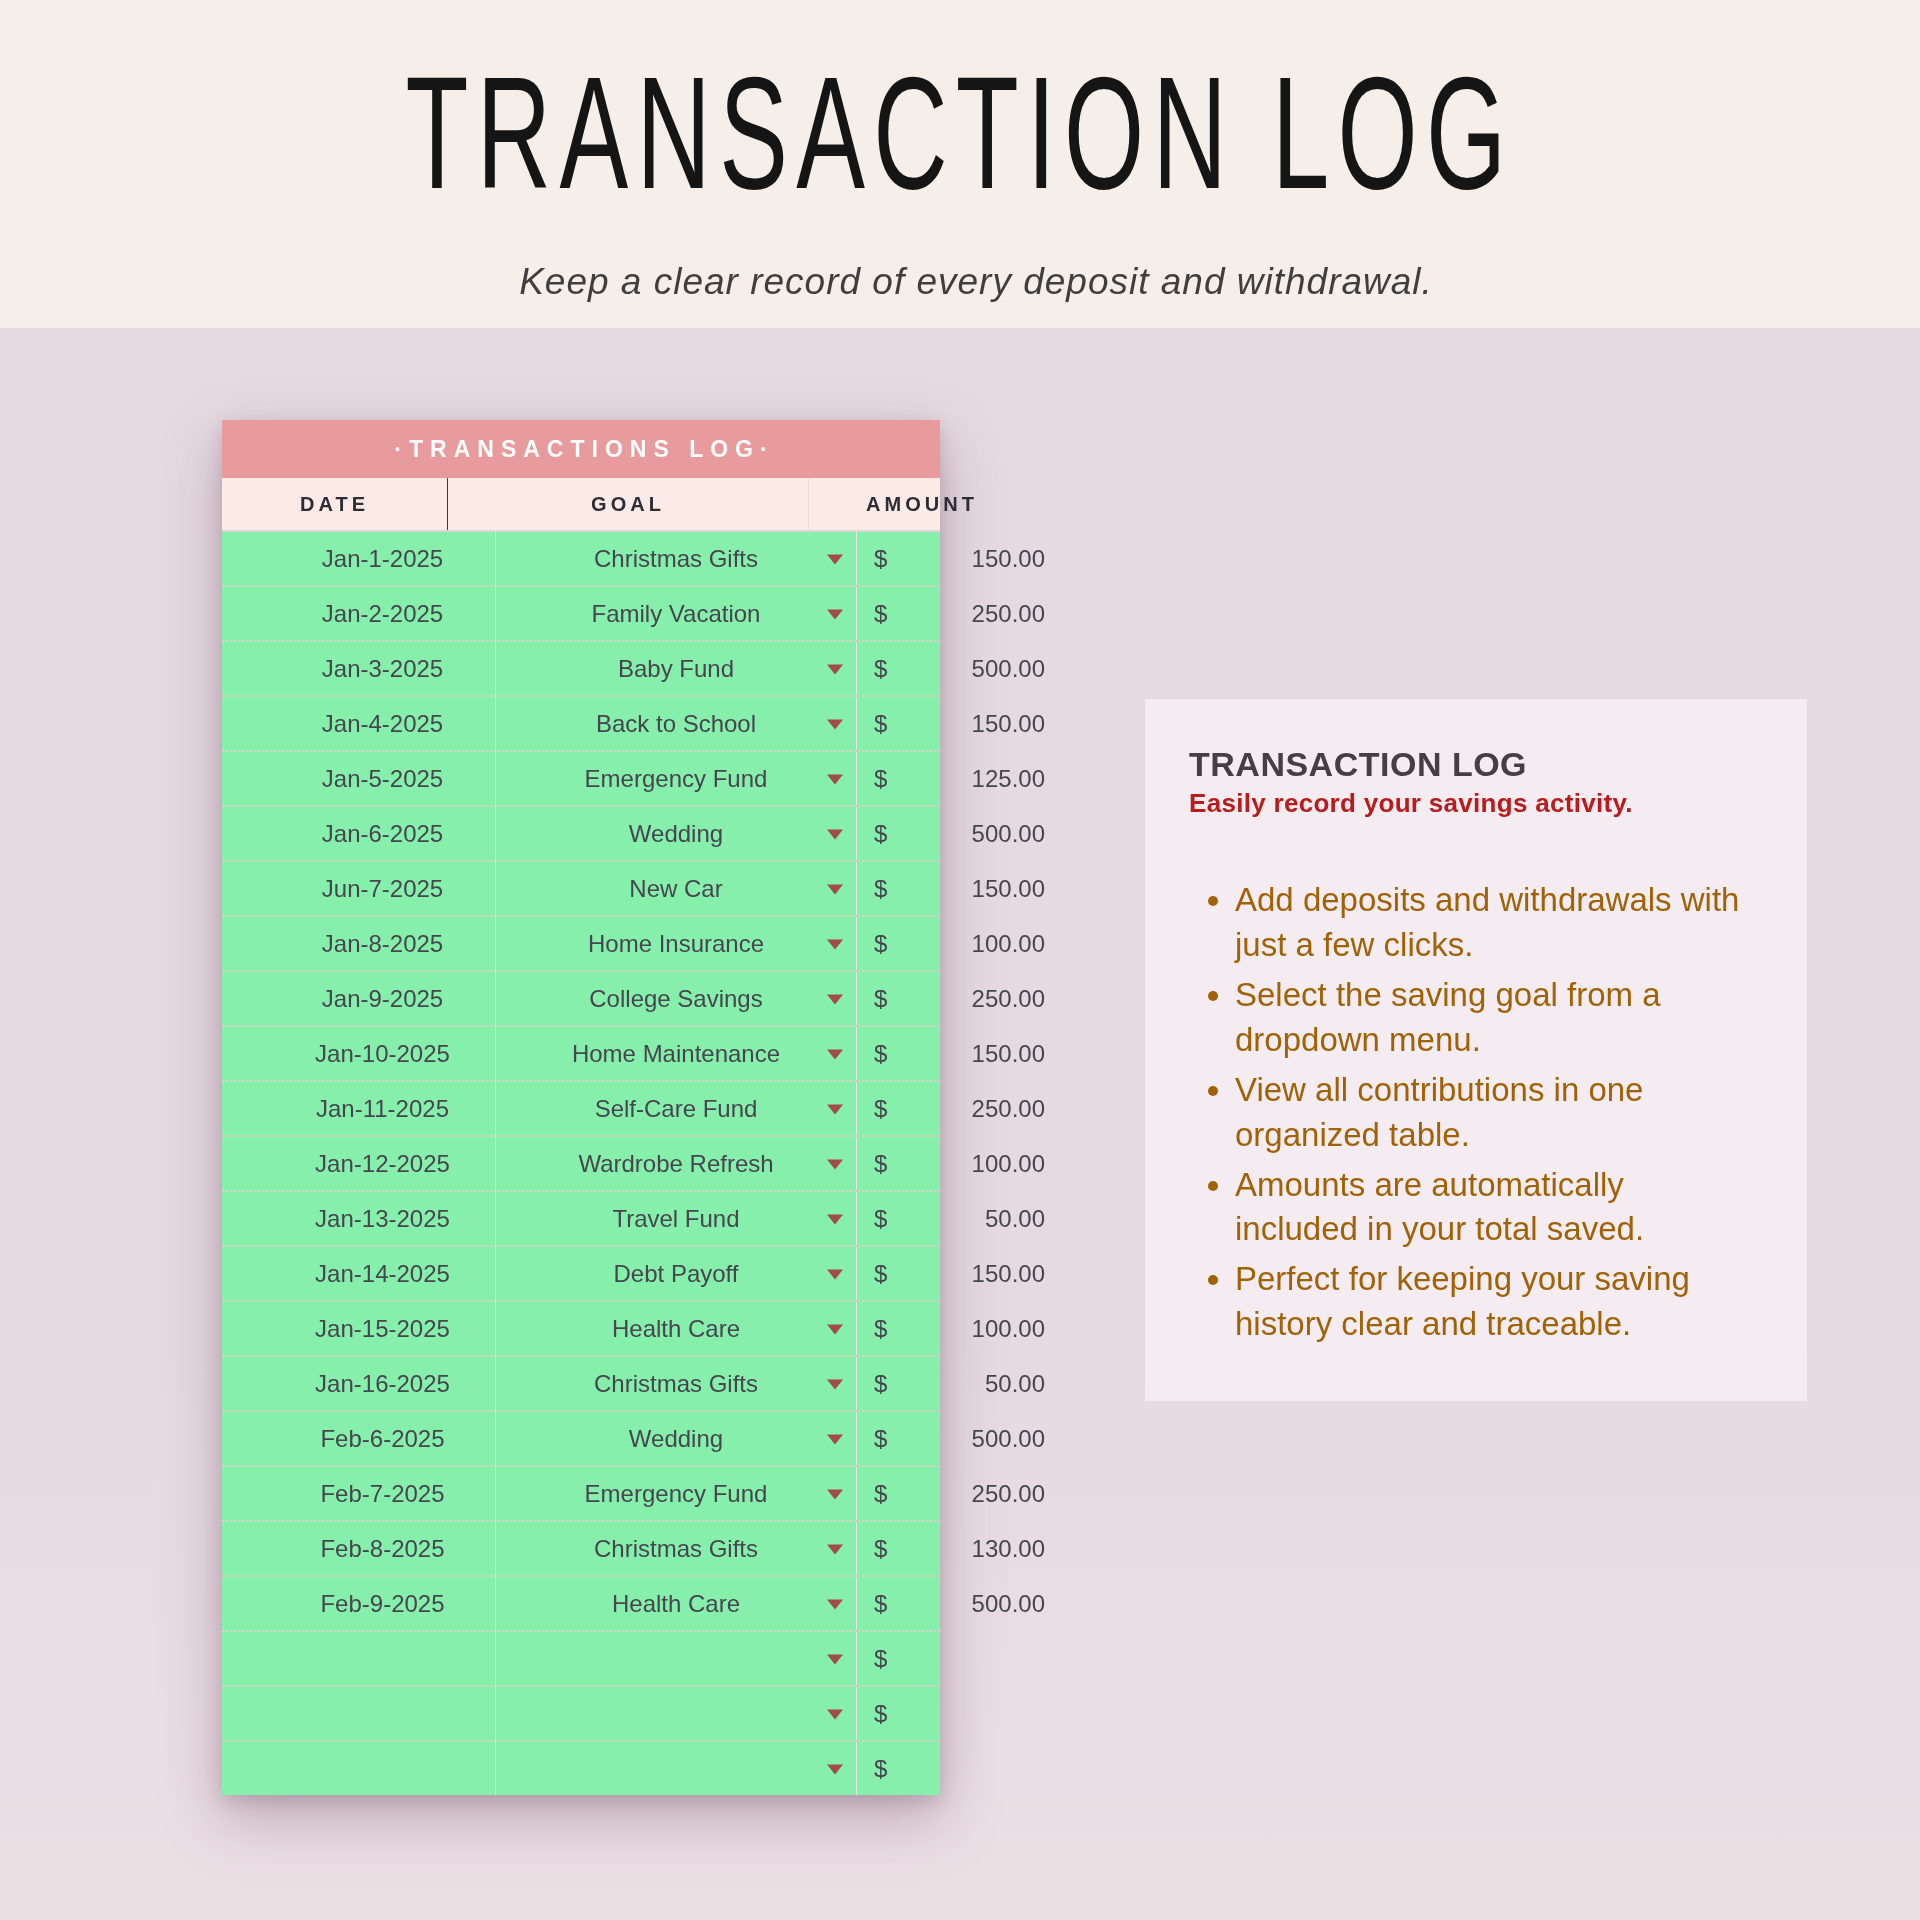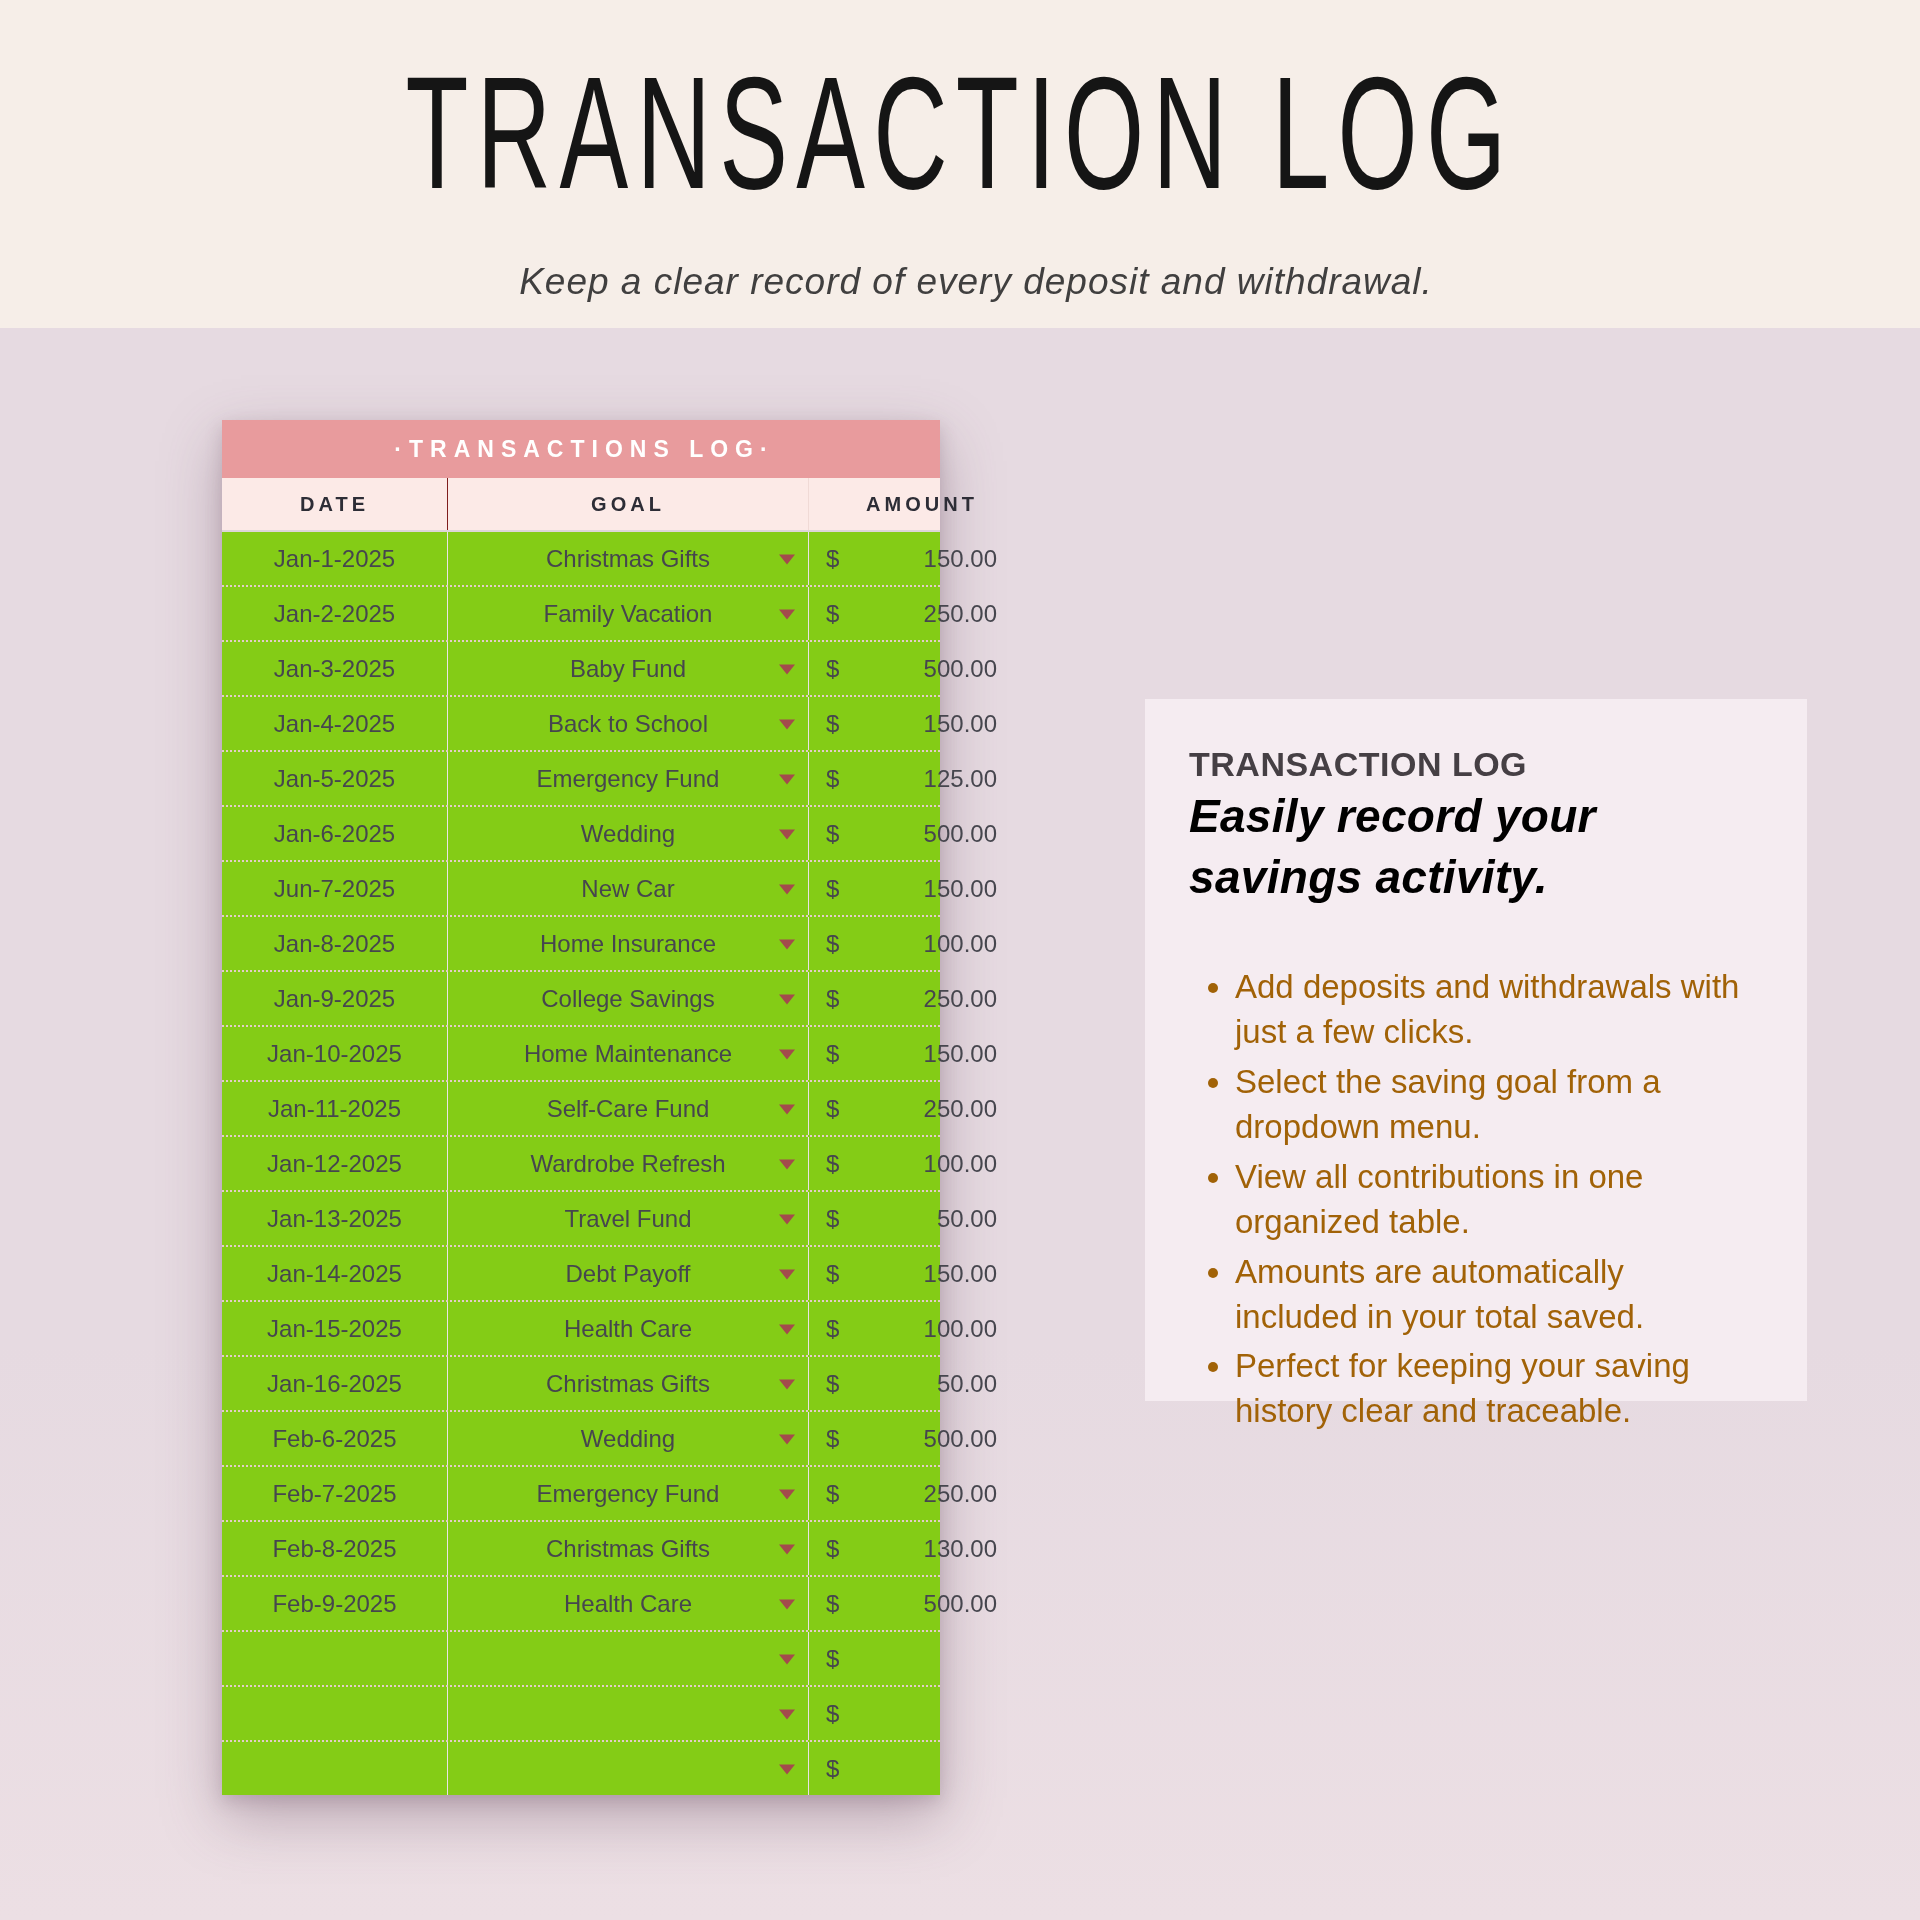--- a/index.html
+++ b/index.html
@@ -18,35 +18,35 @@
               box-shadow:0 22px 55px rgba(108,80,99,.38),0 6px 16px rgba(108,80,99,.22);}
   .tl-titlebar{height:58px;background:var(--accent-pink,#e89b9d);color:#ffffff;
                display:flex;align-items:center;justify-content:center;
                font-weight:bold;font-size:23px;letter-spacing:7px;padding-left:7px;}
   .tl-header{display:grid;grid-template-columns:225px 362px 226px;height:52px;
              background:var(--header-pink,#fceae7);border-bottom:2px solid #ddd5d8;}
   .th{display:flex;align-items:center;justify-content:center;
       font-weight:bold;font-size:20px;letter-spacing:4px;color:#2d2d36;}
   .th-goal{border-left:1px solid #7f1d1d;border-right:1px solid #f0dad6;}
   
-  .row{display:grid;grid-template-columns:225px 362px 226px;height:53px;background:#84cc16;}
+  .row{display:grid;grid-template-columns:225px 362px 226px;height:53px;background:#86efac;padding-left:48px;}
   .row + .row{border-top:2px dotted var(--separator,#e3cdc8);}
   .cell{display:flex;align-items:center;justify-content:center;
         font-size:24px;color:var(--table-text,#46464e);}
   .cell.goal{position:relative;border-left:1px solid #e9e3e5;border-right:1px solid #e9e3e5;}
   .dd{position:absolute;right:13px;top:50%;transform:translateY(-45%);width:0;height:0;
       border-left:8px solid transparent;border-right:8px solid transparent;
       border-top:10px solid var(--arrow-maroon,#a34b4c);}
   .cell.amount{justify-content:space-between;padding:0 38px 0 17px;}
   
   .panel{position:absolute;left:1145px;top:699px;width:662px;height:702px;box-sizing:border-box;
          background:var(--panel-bg,#f5ecf1);padding:46px 36px 0 44px;color:#4f484e;}
   .panel-heading{margin:0;font-size:34px;font-weight:bold;color:#453f44;letter-spacing:.5px;}
-  .panel-subheading{margin:2px 0 0 0;font-size:46px;font-weight:bold;color:#000000;
-                    max-width:470px;line-height:1.32;letter-spacing:.3px;font-style:italic;}
+  .panel-subheading{margin:2px 0 0 0;font-size:26px;font-weight:bold;color:#b91c1c;
+                    max-width:470px;line-height:1.32;letter-spacing:.3px;}
   .panel-bullets{margin:58px 0 0 0;padding:0 0 0 46px;list-style:disc;}
   .panel-bullets li{font-size:33px;line-height:1.36;margin-bottom:5px;color:#a16207;max-width:520px;}
 </style>
 </head>
 <body>
 
 <div class="page">
 
   <header class="hero">
     <h1 class="hero-title">TRANSACTION LOG</h1>

